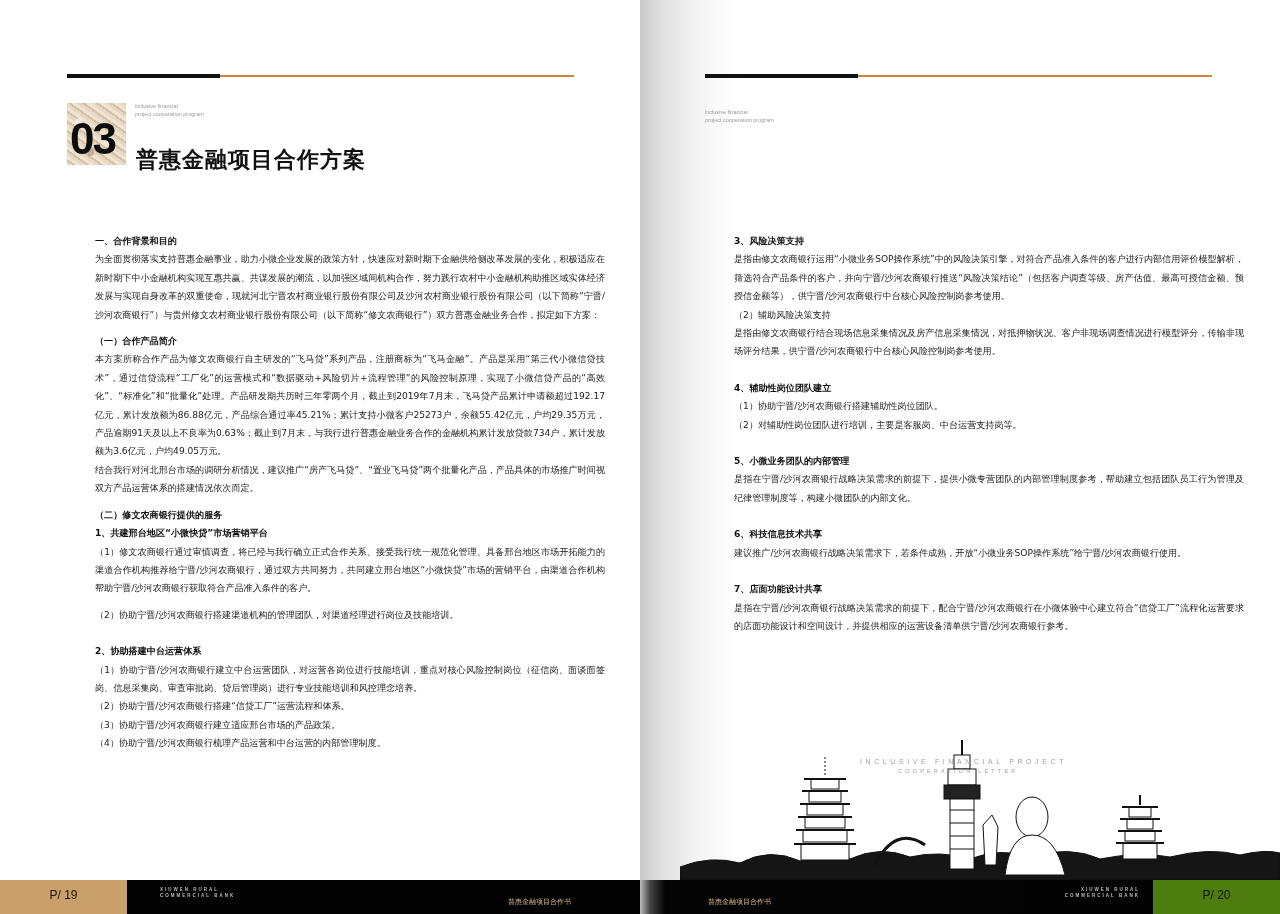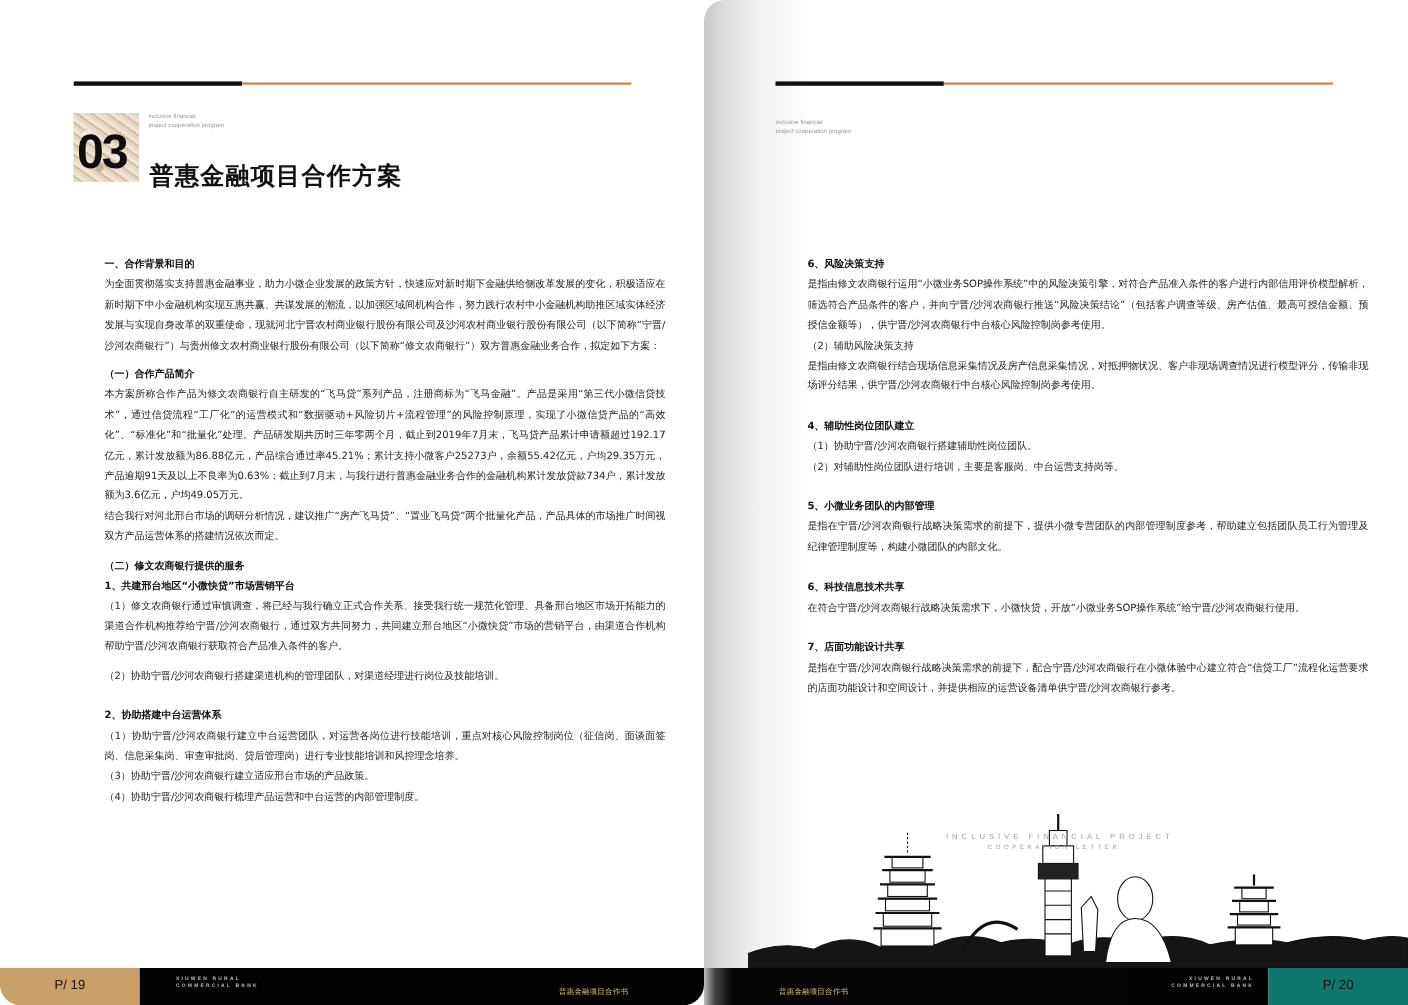--- a/index.html
+++ b/index.html
@@ -1,19 +1,19 @@
 <!DOCTYPE html>
 <html><head>
 <meta charset="utf-8">
 <style>
   * { box-sizing: border-box; margin: 0; padding: 0; }
   html, body { width: 1280px; height: 914px; overflow: hidden; background: #ffffff; }
   body { position: relative; font-family: "DejaVu Sans", "Liberation Sans", sans-serif; color: #1a1a1a; }
 
-  .page { position: absolute; top: 0; height: 914px; background: #ffffff; overflow: hidden; border-radius: 19px; }
+  .page { position: absolute; top: 0; height: 914px; background: #ffffff; overflow: hidden; }
   .page-left { left: 0; width: 640px; }
   .page-right { left: 640px; width: 640px;
     background: linear-gradient(to right, #c9c9c9 0px, #dedede 20px, #eeeeee 45px, #f8f8f8 70px, #ffffff 100px); }
 
   .top-rule { position: absolute; top: 74px; height: 4px; }
   .rule-black { background: #111111; height: 4px; position: absolute; top: 0; }
   .rule-gold { background: #c8873a; height: 2px; position: absolute; top: 1px; }
 
   .page-left .top-rule { left: 67px; width: 507px; }
   .page-left .rule-black { left: 0; width: 153px; }
@@ -45,21 +45,21 @@
   .content .gap { height: 8px; }
   .content .gap-l { height: 18px; }
 
   .footer-left, .footer-right { position: absolute; top: 880px; height: 34px; }
   .footer-left { left: 0; width: 640px; }
   .footer-right { left: 640px; width: 640px; }
   .fl-gold { position: absolute; left: 0; top: 0; width: 127px; height: 34px; background: #c9a06a; }
   .fl-black { position: absolute; left: 127px; top: 0; width: 513px; height: 34px; background: #030303; }
   .fr-black { position: absolute; left: 0; top: 0; width: 513px; height: 34px;
     background: linear-gradient(to right, #bdbdbd 0px, #444 10px, #050505 25px, #030303 100%); }
-  .fr-gold { position: absolute; left: 513px; top: 0; width: 127px; height: 34px; background: #0f766e; }
+  .fr-gold { position: absolute; left: 513px; top: 0; width: 127px; height: 34px; background: #4d7c0f; }
   .page-num { position: absolute; top: 8px; width: 127px; text-align: center; font-size: 12px; color: #1a1208;
     font-family: "Liberation Sans", sans-serif; }
   .bank-en { position: absolute; top: 7px; font-size: 4.5px; line-height: 6px; letter-spacing: 2px; color: #bdbdbd;
     font-family: "Liberation Sans", sans-serif; font-weight: 700; }
   .footer-left .bank-en { left: 160px; }
   .footer-right .bank-en { left: 380px; text-align: right; }
   .doc-name { position: absolute; top: 5px; font-size: 7px; color: #d8b98c; margin-top: 12px; }
   .footer-left .doc-name { left: 508px; }
   .footer-right .doc-name { left: 68px; }
 
@@ -96,20 +96,21 @@
     <p>结合我行对河北邢台市场的调研分析情况，建议推广“房产飞马贷”、“置业飞马贷”两个批量化产品，产品具体的市场推广时间视双方产品运营体系的搭建情况依次而定。</p>
     <div class="gap"></div>
     <p class="h">（二）修文农商银行提供的服务</p>
     <p class="h">1、共建邢台地区“小微快贷”市场营销平台</p>
     <p>（1）修文农商银行通过审慎调查，将已经与我行确立正式合作关系、接受我行统一规范化管理、具备邢台地区市场开拓能力的渠道合作机构推荐给宁晋/沙河农商银行，通过双方共同努力，共同建立邢台地区“小微快贷”市场的营销平台，由渠道合作机构帮助宁晋/沙河农商银行获取符合产品准入条件的客户。</p>
     <div class="gap"></div>
     <p>（2）协助宁晋/沙河农商银行搭建渠道机构的管理团队，对渠道经理进行岗位及技能培训。</p>
     <div class="gap-l"></div>
     <p class="h">2、协助搭建中台运营体系</p>
     <p>（1）协助宁晋/沙河农商银行建立中台运营团队，对运营各岗位进行技能培训，重点对核心风险控制岗位（征信岗、面谈面签岗、信息采集岗、审查审批岗、贷后管理岗）进行专业技能培训和风控理念培养。</p>
+    <p>（2）协助宁晋/沙河农商银行搭建“信贷工厂”运营流程和体系。</p>
     <p>（3）协助宁晋/沙河农商银行建立适应邢台市场的产品政策。</p>
     <p>（4）协助宁晋/沙河农商银行梳理产品运营和中台运营的内部管理制度。</p>
   </div>
 
   <div class="footer-left">
     <div class="fl-gold">
       <div class="page-num" style="left:0">P/ 19</div>
     </div>
     <div class="fl-black"></div>
     <div class="bank-en">
@@ -125,34 +126,34 @@
     <div class="rule-black"></div>
     <div class="rule-gold"></div>
   </div>
   <div class="en-sub">
     <div>inclusive financial</div>
     <div>project cooperation program</div>
   </div>
 </div>
 
 <div class="content" style="left:706px; top:232px; width:510px;">
-  <p class="h">6、风险决策支持</p>
+  <p class="h">3、风险决策支持</p>
   <p>是指由修文农商银行运用“小微业务SOP操作系统”中的风险决策引擎，对符合产品准入条件的客户进行内部信用评价模型解析，筛选符合产品条件的客户，并向宁晋/沙河农商银行推送“风险决策结论”（包括客户调查等级、房产估值、最高可授信金额、预授信金额等），供宁晋/沙河农商银行中台核心风险控制岗参考使用。</p>
   <p>（2）辅助风险决策支持</p>
   <p>是指由修文农商银行结合现场信息采集情况及房产信息采集情况，对抵押物状况、客户非现场调查情况进行模型评分，传输非现场评分结果，供宁晋/沙河农商银行中台核心风险控制岗参考使用。</p>
   <div class="gap-l"></div>
   <p class="h">4、辅助性岗位团队建立</p>
   <p>（1）协助宁晋/沙河农商银行搭建辅助性岗位团队。</p>
   <p>（2）对辅助性岗位团队进行培训，主要是客服岗、中台运营支持岗等。</p>
   <div class="gap-l"></div>
   <p class="h">5、小微业务团队的内部管理</p>
   <p>是指在宁晋/沙河农商银行战略决策需求的前提下，提供小微专营团队的内部管理制度参考，帮助建立包括团队员工行为管理及纪律管理制度等，构建小微团队的内部文化。</p>
   <div class="gap-l"></div>
   <p class="h">6、科技信息技术共享</p>
-  <p>在符合宁晋/沙河农商银行战略决策需求下，小微快贷，开放“小微业务SOP操作系统”给宁晋/沙河农商银行使用。</p>
+  <p>建议推广/沙河农商银行战略决策需求下，若条件成熟，开放“小微业务SOP操作系统”给宁晋/沙河农商银行使用。</p>
   <div class="gap-l"></div>
   <p class="h">7、店面功能设计共享</p>
   <p>是指在宁晋/沙河农商银行战略决策需求的前提下，配合宁晋/沙河农商银行在小微体验中心建立符合“信贷工厂”流程化运营要求的店面功能设计和空间设计，并提供相应的运营设备清单供宁晋/沙河农商银行参考。</p>
 </div>
 
 <svg class="skyline" viewBox="0 0 600 145" preserveAspectRatio="none">
   <g fill="#1a1a1a" stroke="#111" stroke-width="1">
 
     <path d="M0,145 L0,132 Q30,120 60,128 Q90,112 120,126 Q150,118 170,124 Q200,110 230,122 Q260,115 290,124 Q320,112 350,122 Q390,110 420,124 Q460,116 490,122 Q530,112 560,120 Q585,114 600,118 L600,145 Z" fill="#151515"></path>
 

